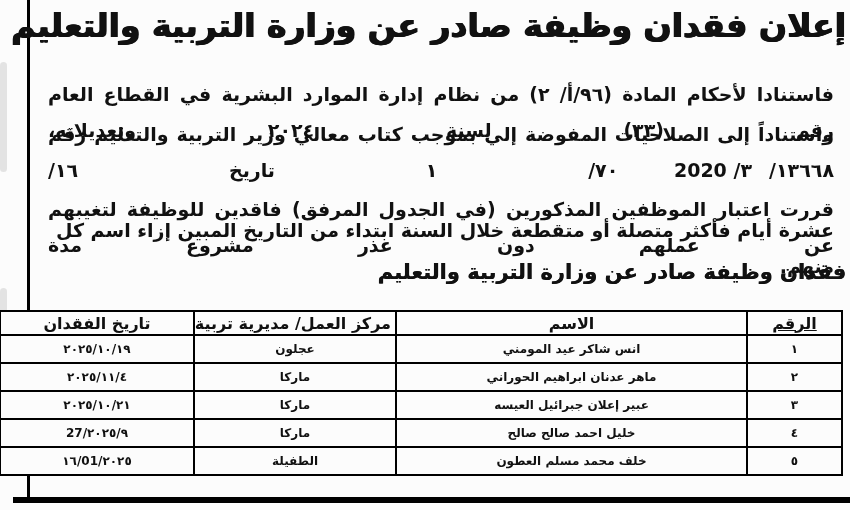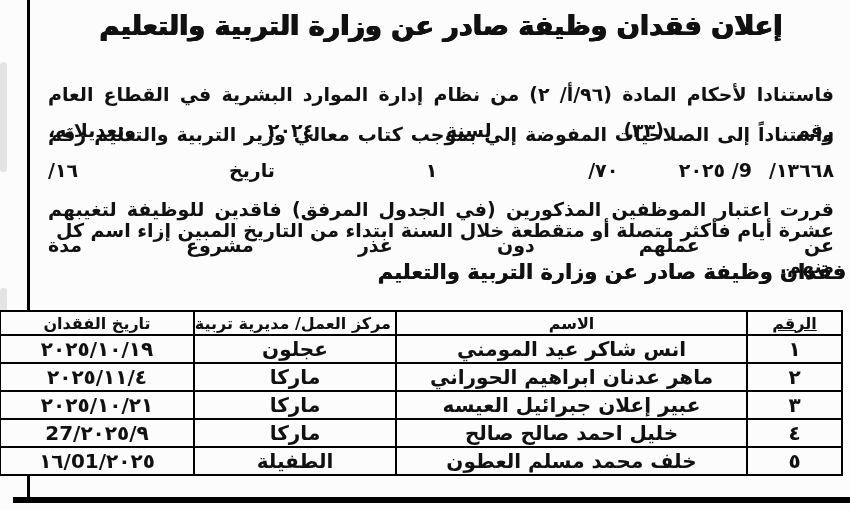--- a/index.html
+++ b/index.html
@@ -48,21 +48,21 @@
   .smudge.s4 { top: 418px; height: 32px; }
 
   
   .headline {
     position: absolute;
     top: 2px;
     left: 36px;
     right: 4px;
     margin: 0;
     text-align: center;
-    font-size: 27px;
+    font-size: 33px;
     line-height: 48px;
     font-weight: bold;
     text-shadow: 0.7px 0 0 currentColor, -0.7px 0 0 currentColor;
     white-space: nowrap;
   }
   .bline {
     position: absolute;
     left: 36px;
     right: 4px;
     margin: 12px;
@@ -114,42 +114,42 @@
     padding: 0 4px;
     overflow: hidden;
     white-space: nowrap;
   }
   table.losses th {
     height: 22px;
     font-size: 16px;
   }
   table.losses td {
     height: 26px;
-    font-size: 20px;
+    font-size: 12px;
   }
   .col-num  { width: 85px; text-decoration: underline; }
   .col-name { width: 341px; }
   .col-work { width: 192px; }
   .col-date { width: 184px; }
 </style>
 </head>
 <body>
 
 <div class="smudge s1"></div>
 <div class="smudge s2"></div>
 <div class="smudge s3"></div>
 <div class="smudge s4"></div>
 <div class="left-rule"></div>
 <div class="bottom-rule"></div>
 
 <h1 class="headline">إعلان فقدان وظيفة صادر عن وزارة التربية والتعليم</h1>
 
 <p class="bline full p1l1">فاستنادا لأحكام المادة (٩٦/أ/ ٢) من نظام إدارة الموارد البشرية في القطاع العام رقم (٣٣) لسنة ٢٠٢٤ وتعديلاته،</p>
 <p class="bline full p1l2">واستناداً إلى الصلاحيات المفوضة إلي بموجب كتاب معالي وزير التربية والتعليم رقم ١٣٦٦٨/ ٧٠/ ١ تاريخ ١٦/</p>
-<p class="bline last p1l3">9/ ٢٠٢٥</p>
+<p class="bline last p1l3">٣/ 2020</p>
 
 <p class="bline full p2l1">قررت اعتبار الموظفين المذكورين (في الجدول المرفق) فاقدين للوظيفة لتغيبهم عن عملهم دون عذر مشروع مدة</p>
 <p class="bline last p2l2">عشرة أيام فأكثر متصلة أو متقطعة خلال السنة ابتداء من التاريخ المبين إزاء اسم كل منهم.</p>
 
 <h2 class="subheadline">فقدان وظيفة صادر عن وزارة التربية والتعليم</h2>
 
 <table class="losses">
   <thead>
     <tr>
       <th class="col-num">الرقم</th>

